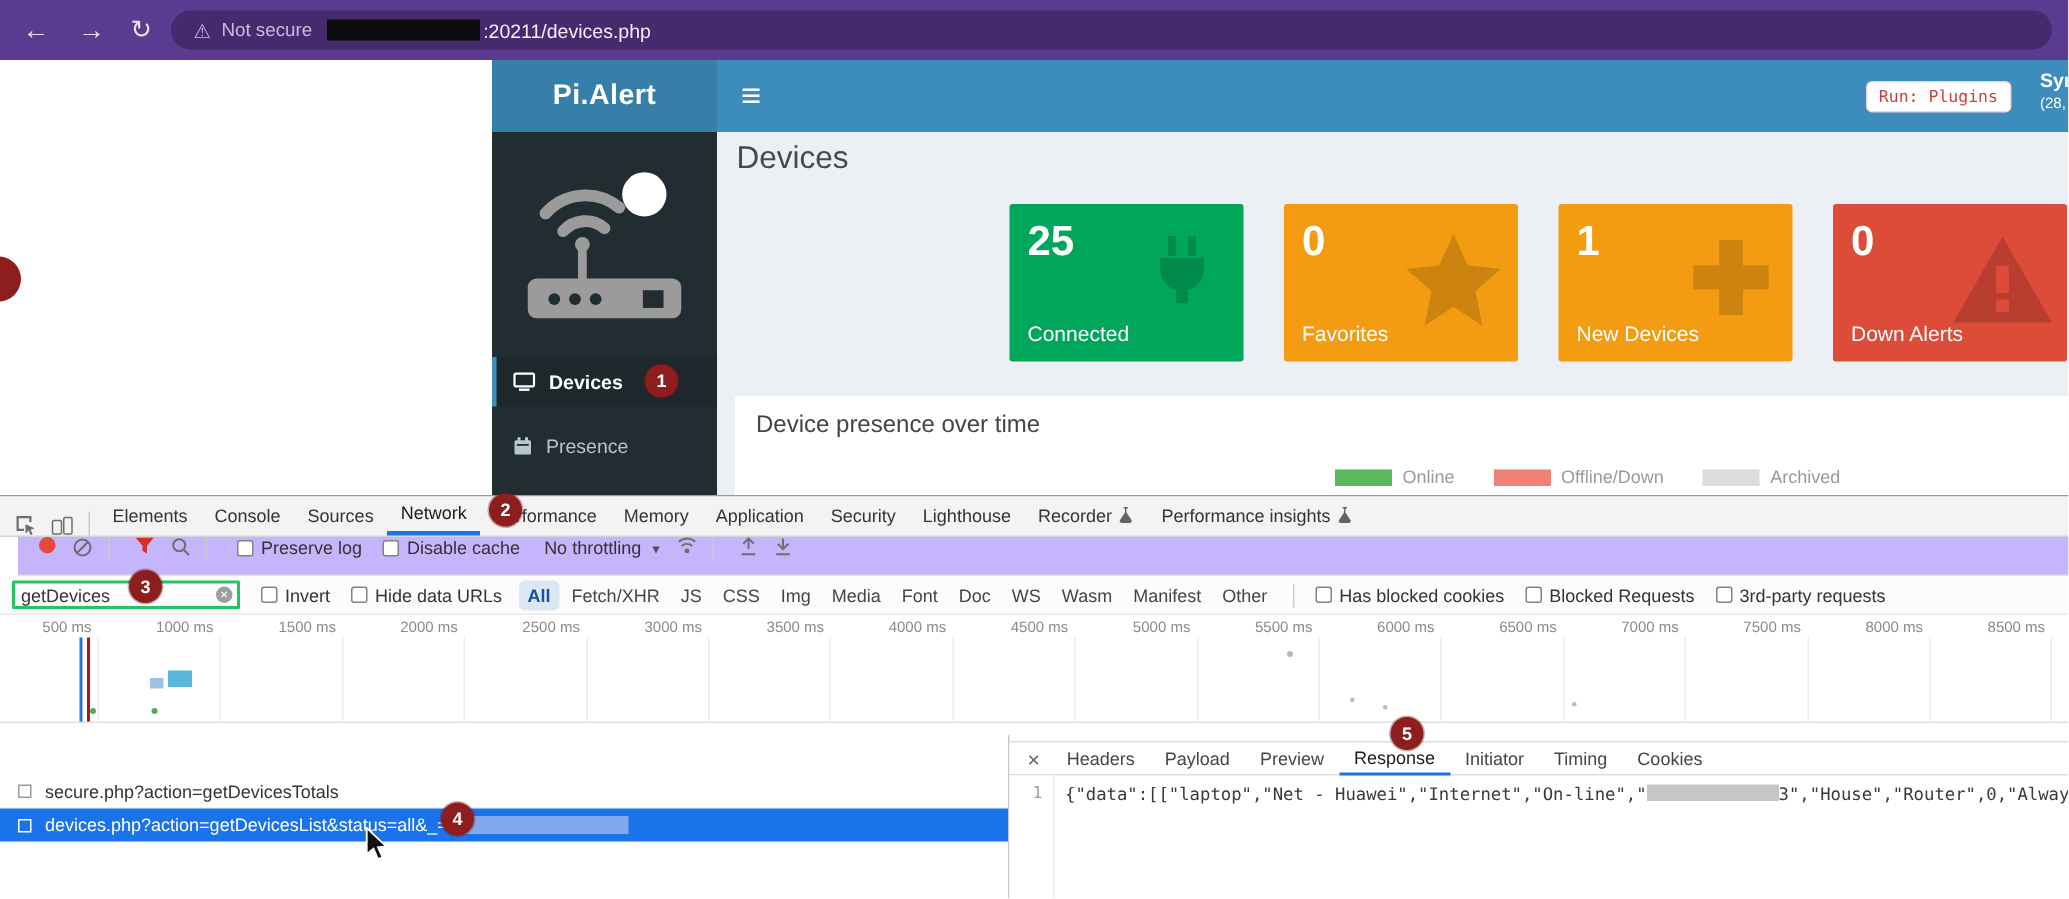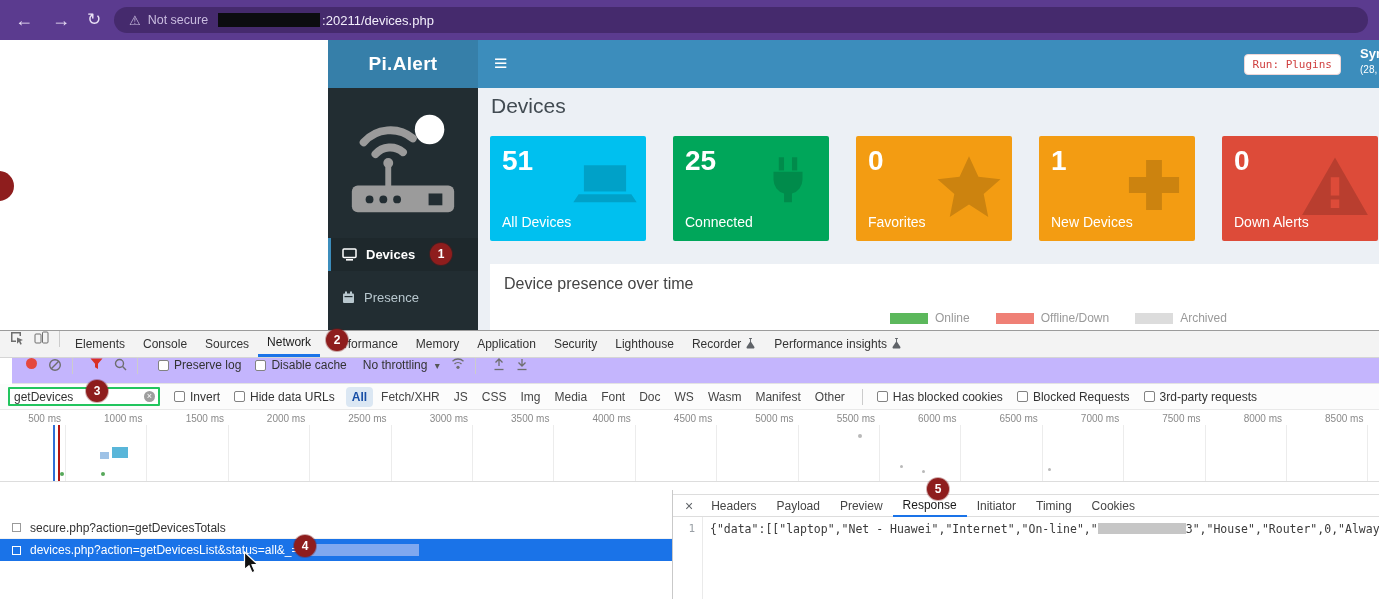--- a/index.html
+++ b/index.html
@@ -57,21 +57,21 @@
   .panel-title { padding:11px 0 0 14px; font-size:16px; color:#444; font-weight:500; }
   .legend { position:absolute; left:400px; top:47px; display:flex; gap:26px; align-items:center;
             font-size:12px; color:#9a9a9a; }
   .legend-item { display:flex; align-items:center; }
   .swatch { display:inline-block; width:38px; height:11px; margin-right:7px; }
 
   
   .devtools { position:absolute; left:0; top:330px; width:1379px; height:269px; background:#fff;
               border-top:1px solid #9b9b9b; font-size:12px; color:#333; }
   .dt-tabs { position:absolute; left:0; top:0; width:1379px; height:27px; background:#f3f3f3;
-             border-bottom:1px solid #d5d5d5; display:flex; align-items:flex-start; }
+             border-bottom:1px solid #d5d5d5; display:flex; align-items:flex-end; }
   .dt-ico { margin-left:10px; display:flex; align-items:center; }
   .dt-vdiv { width:1px; height:16px; background:#ccc; margin:0 6px 0 10px; }
   .dt-tab { padding:0 9px; height:26px; line-height:26px; white-space:nowrap; display:flex; align-items:center; gap:4px; cursor:default; }
   .dt-tab.sel { border-bottom:3px solid #1a73e8; line-height:23px; color:#1a1a1a; }
 
   .dt-toolbar { position:absolute; left:12px; top:27px; width:1379px; height:26px; background:#c4b5fd;
                 border-bottom:1px solid #e3e3e3; display:flex; align-items:flex-start; }
   .rec-dot { width:11px; height:11px; border-radius:50%; background:#e5483e; margin-left:14px; }
   .tb-ico { margin-left:11px; display:flex; align-items:center; cursor:default; }
   .cb { width:11px; height:11px; border:1px solid #828282; border-radius:2px; background:#fff;
@@ -191,27 +191,20 @@
     <button class="run-btn">Run: Plugins</button>
   </div>
   <div class="user-info">
     <div class="u1">Sym</div>
     <div class="u2">(28,</div>
   </div>
 
   <div class="content">
     <div class="page-title">Devices</div>
 
-    <div class="card c0" style="background: rgb(0, 192, 239);">
-      <div class="num">51</div>
-      <div class="lbl">All Devices</div>
-      <svg width="66" height="66" viewBox="0 0 100 100">
-        <path fill="rgba(0,0,0,0.16)" d="M18 20h64v40H18z M10 64h80l8 12H2z"></path>
-      </svg>
-    </div>
     <div class="card c1" style="background: rgb(0, 166, 90);">
       <div class="num">25</div>
       <div class="lbl">Connected</div>
       <svg width="66" height="66" viewBox="0 0 100 100">
         <path fill="rgba(0,0,0,0.16)" d="M36 8h8v20h-8zM56 8h8v20h-8zM28 30h44v12a22 22 0 0 1-16 21v13h-12V63a22 22 0 0 1-16-21z"></path>
       </svg>
     </div>
     <div class="card c2" style="background: rgb(243, 156, 18);">
       <div class="num">0</div>
       <div class="lbl">Favorites</div>

